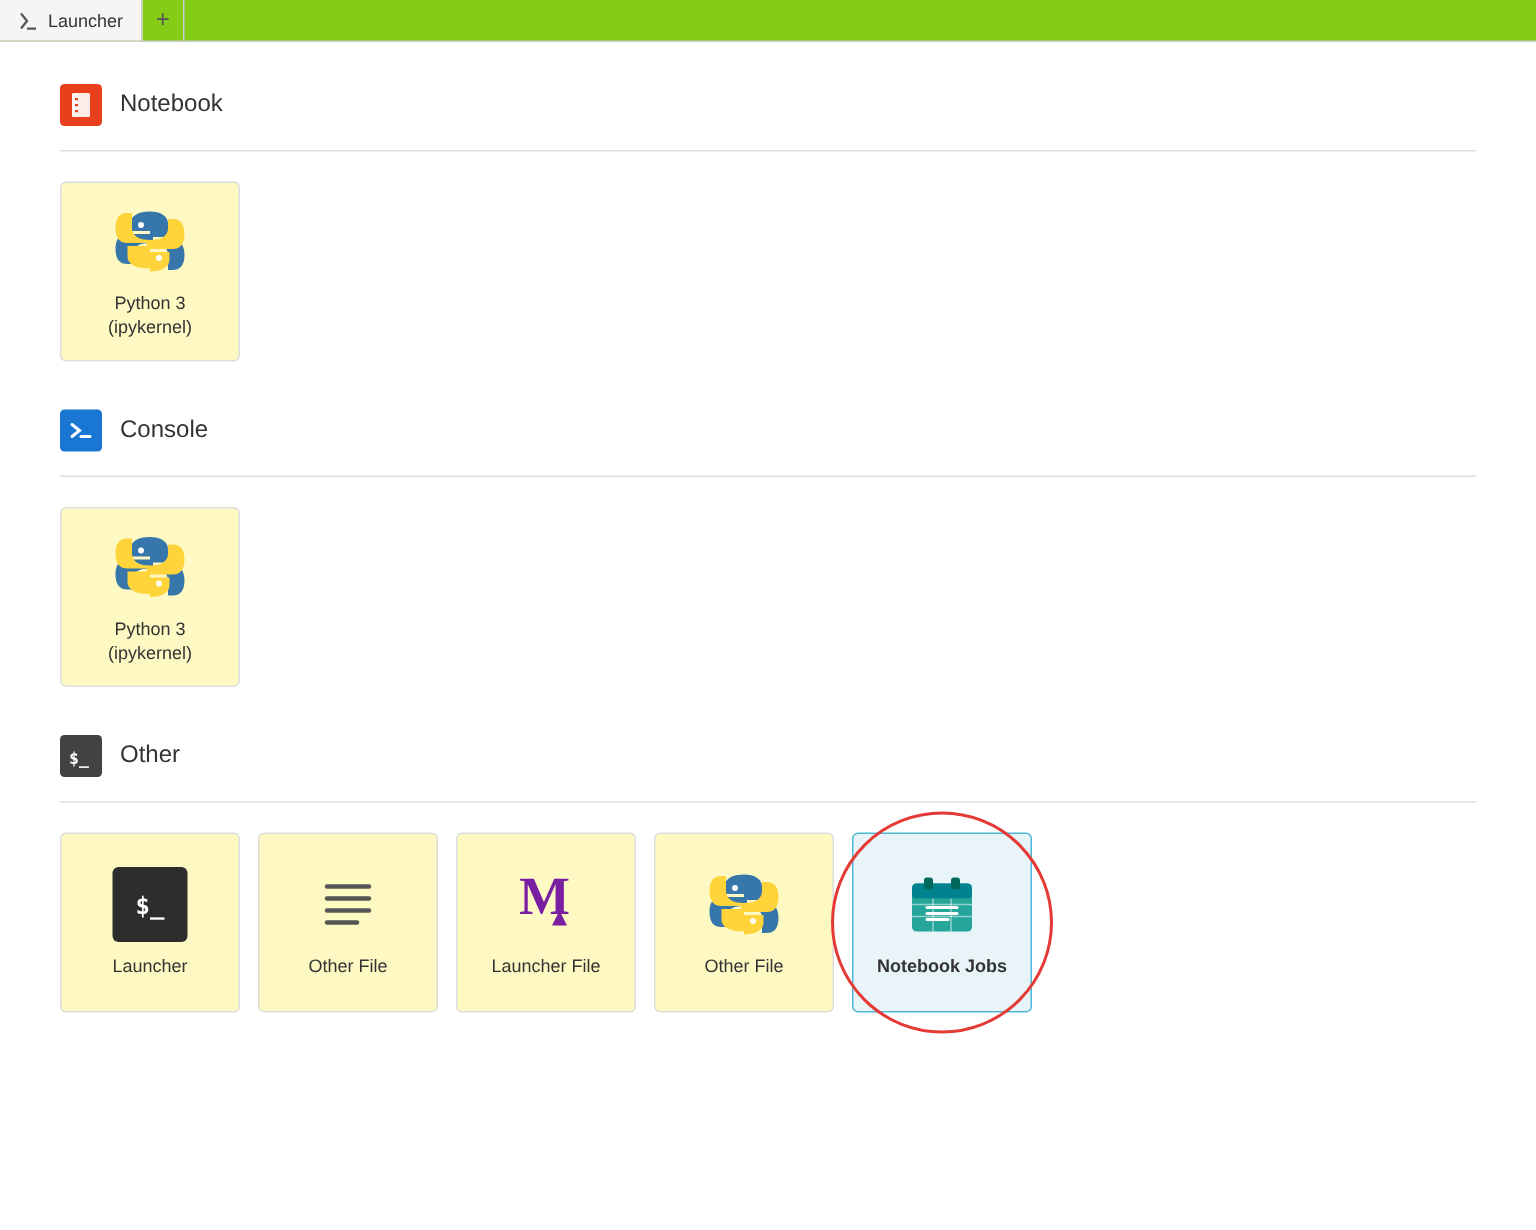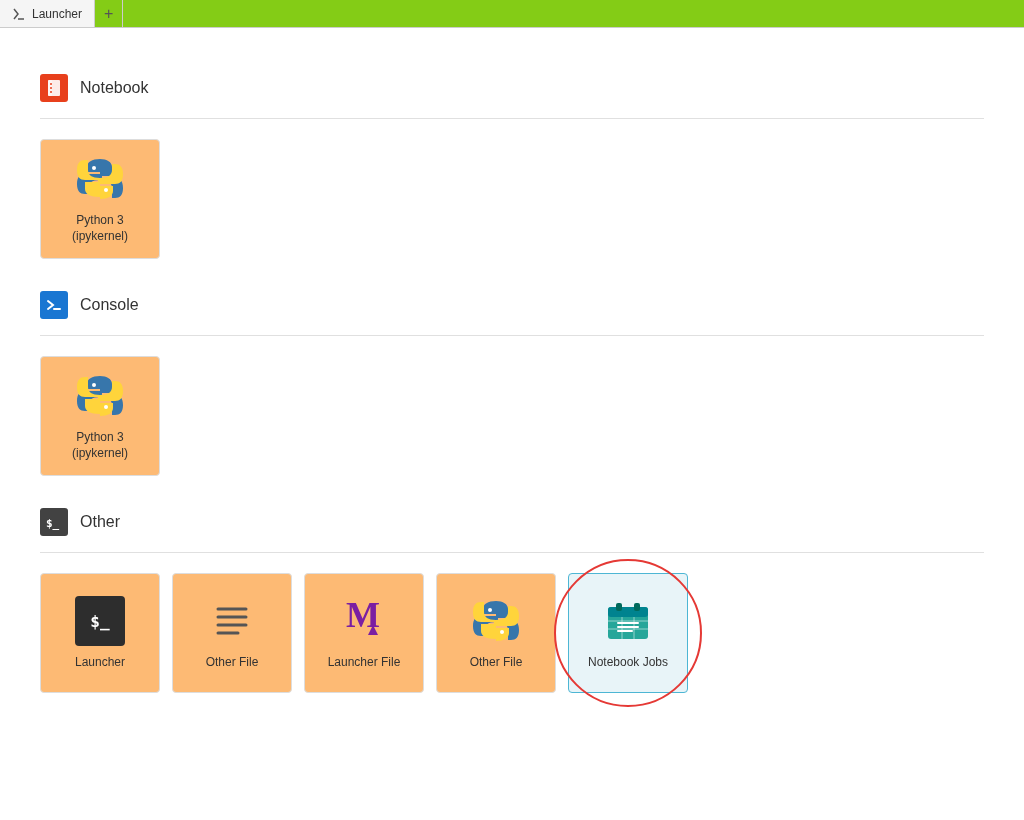--- a/index.html
+++ b/index.html
@@ -43,21 +43,21 @@
       width: 28px;
       height: 100%;
       font-size: 16px;
       color: #555;
       cursor: pointer;
       border-right: 1px solid #ccc;
     }
 
     
     .launcher-content {
-      padding: 46px 40px;
+      padding: 28px 40px;
       overflow-y: auto;
       height: calc(820px - 28px);
     }
 
     
     .section-header {
       display: flex;
       align-items: center;
       gap: 12px;
       margin-bottom: 16px;
@@ -96,32 +96,33 @@
       display: flex;
       flex-wrap: wrap;
       gap: 12px;
       margin-bottom: 32px;
     }
     .launcher-card {
       width: 120px;
       height: 120px;
       border: 1px solid #ddd;
       border-radius: 4px;
-      background: #fdba74;
+      background: #fef9c3;
       display: flex;
       flex-direction: column;
       align-items: center;
       justify-content: center;
       cursor: pointer;
       gap: 8px;
       transition: background 0.1s;
     }
     .launcher-card.highlighted {
       background: #e8f4f8;
       border-color: #4db6d4;
+      font-weight: bold;
     }
     .card-label {
       font-size: 12px;
       color: #333;
       text-align: center;
       line-height: 1.3;
     }
     .card-icon-wrap {
       width: 52px;
       height: 52px;

